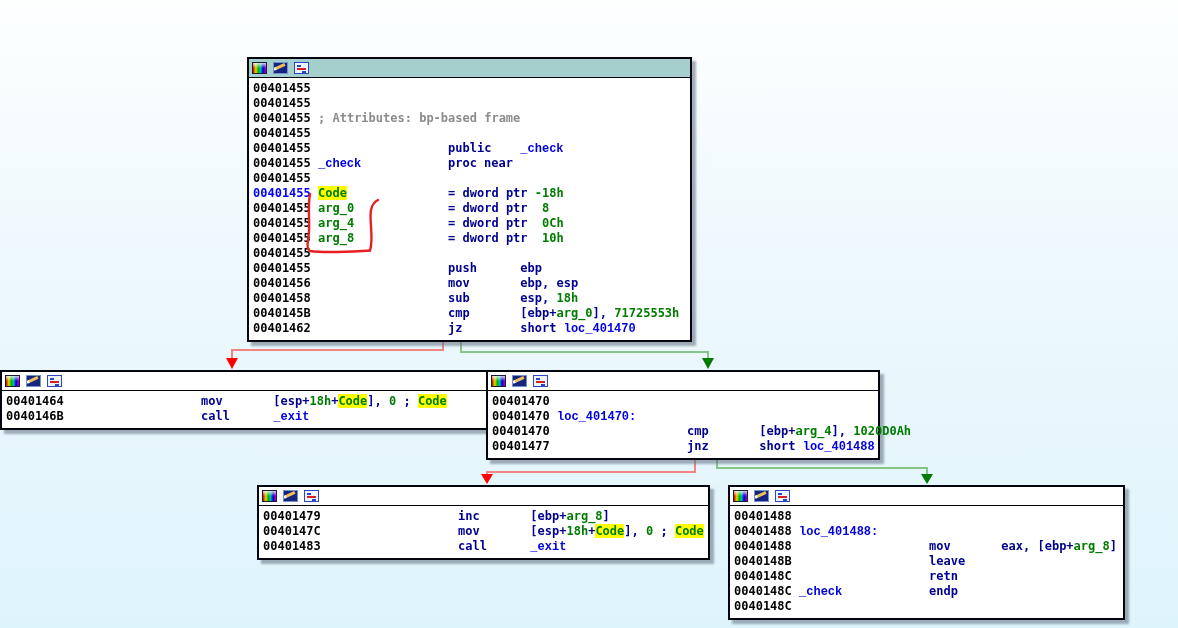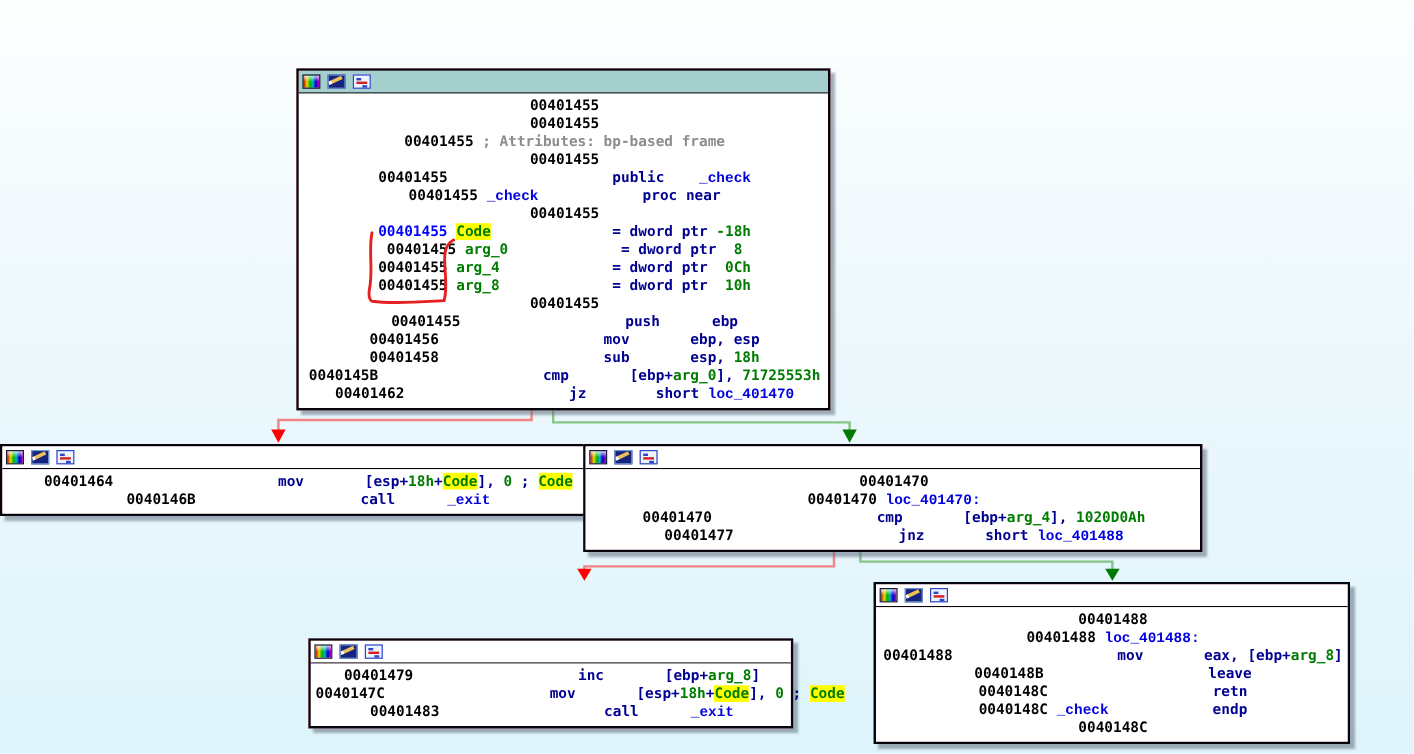--- a/index.html
+++ b/index.html
@@ -6,24 +6,23 @@
   body{
     width:1178px;height:628px;overflow:hidden;
     font-family:"DejaVu Sans Mono",monospace;
     background:linear-gradient(180deg,#fdffff 0%,#f0f9fd 35%,#def4fb 100%);
   }
   .canvas{position:relative;width:1178px;height:628px;}
   svg.overlay{position:absolute;left:0;top:0;z-index:1;pointer-events:none;}
   svg.overlay.top{z-index:3;}
   .node{
     position:absolute;z-index:2;
-    border:2px solid #05050f;background:#fca5a5;
+    border:2px solid #05050f;background:#22c55e;
     box-shadow:4px 4px 2px rgba(95,110,125,.55);
     box-sizing:border-box;
-    text-align:center;
   }
   .titlebar{
     height:18px;display:flex;align-items:center;gap:6px;
     padding:0 3px;border-bottom:1px solid #05050f;background:#fff;
   }
   .node.selected .titlebar{background:#a4cfcc;}
   .code-lines{
     background:#fff;white-space:pre;
     font:bold 12px/15px "DejaVu Sans Mono",monospace;
     padding:3px 2px 4px 4px;
@@ -95,30 +94,30 @@
 
   <div class="node" style="left:0px;top:370px;width:512px;">
     <div class="titlebar">
       <span class="ic ic-palette"></span>
       <span class="ic ic-pencil"></span>
       <span class="ic ic-graph"></span>
     </div>
     <div class="code-lines"><div class="line"><span class="ad">00401464</span><span class="sp">                   </span><span class="kw">mov</span><span class="sp">       </span><span class="kw">[esp+</span><span class="nu">18h</span><span class="kw">+</span><span class="hl">Code</span><span class="kw">], </span><span class="nu">0</span><span class="kw"> ; </span><span class="hl">Code</span></div><div class="line"><span class="ad">0040146B</span><span class="sp">                   </span><span class="kw">call</span><span class="sp">      </span><span class="nm">_exit</span></div></div>
   </div>
 
-  <div class="node" style="left:486px;top:370px;width:516px;">
+  <div class="node" style="left:486px;top:370px;width:394px;">
     <div class="titlebar">
       <span class="ic ic-palette"></span>
       <span class="ic ic-pencil"></span>
       <span class="ic ic-graph"></span>
     </div>
     <div class="code-lines"><div class="line"><span class="ad">00401470</span></div><div class="line"><span class="ad">00401470</span><span class="sp"> </span><span class="nm">loc_401470:</span></div><div class="line"><span class="ad">00401470</span><span class="sp">                   </span><span class="kw">cmp</span><span class="sp">       </span><span class="kw">[ebp+</span><span class="nu">arg_4</span><span class="kw">], </span><span class="nu">1020D0Ah</span></div><div class="line"><span class="ad">00401477</span><span class="sp">                   </span><span class="kw">jnz</span><span class="sp">       </span><span class="kw">short </span><span class="nm">loc_401488</span></div></div>
   </div>
 
-  <div class="node" style="left:257px;top:485px;width:404px;margin-top:47px;">
+  <div class="node" style="left:257px;top:485px;width:453px;">
     <div class="titlebar">
       <span class="ic ic-palette"></span>
       <span class="ic ic-pencil"></span>
       <span class="ic ic-graph"></span>
     </div>
     <div class="code-lines"><div class="line"><span class="ad">00401479</span><span class="sp">                   </span><span class="kw">inc</span><span class="sp">       </span><span class="kw">[ebp+</span><span class="nu">arg_8</span><span class="kw">]</span></div><div class="line"><span class="ad">0040147C</span><span class="sp">                   </span><span class="kw">mov</span><span class="sp">       </span><span class="kw">[esp+</span><span class="nu">18h</span><span class="kw">+</span><span class="hl">Code</span><span class="kw">], </span><span class="nu">0</span><span class="kw"> ; </span><span class="hl">Code</span></div><div class="line"><span class="ad">00401483</span><span class="sp">                   </span><span class="kw">call</span><span class="sp">      </span><span class="nm">_exit</span></div></div>
   </div>
 
   <div class="node" style="left:728px;top:485px;width:397px;">
     <div class="titlebar">

